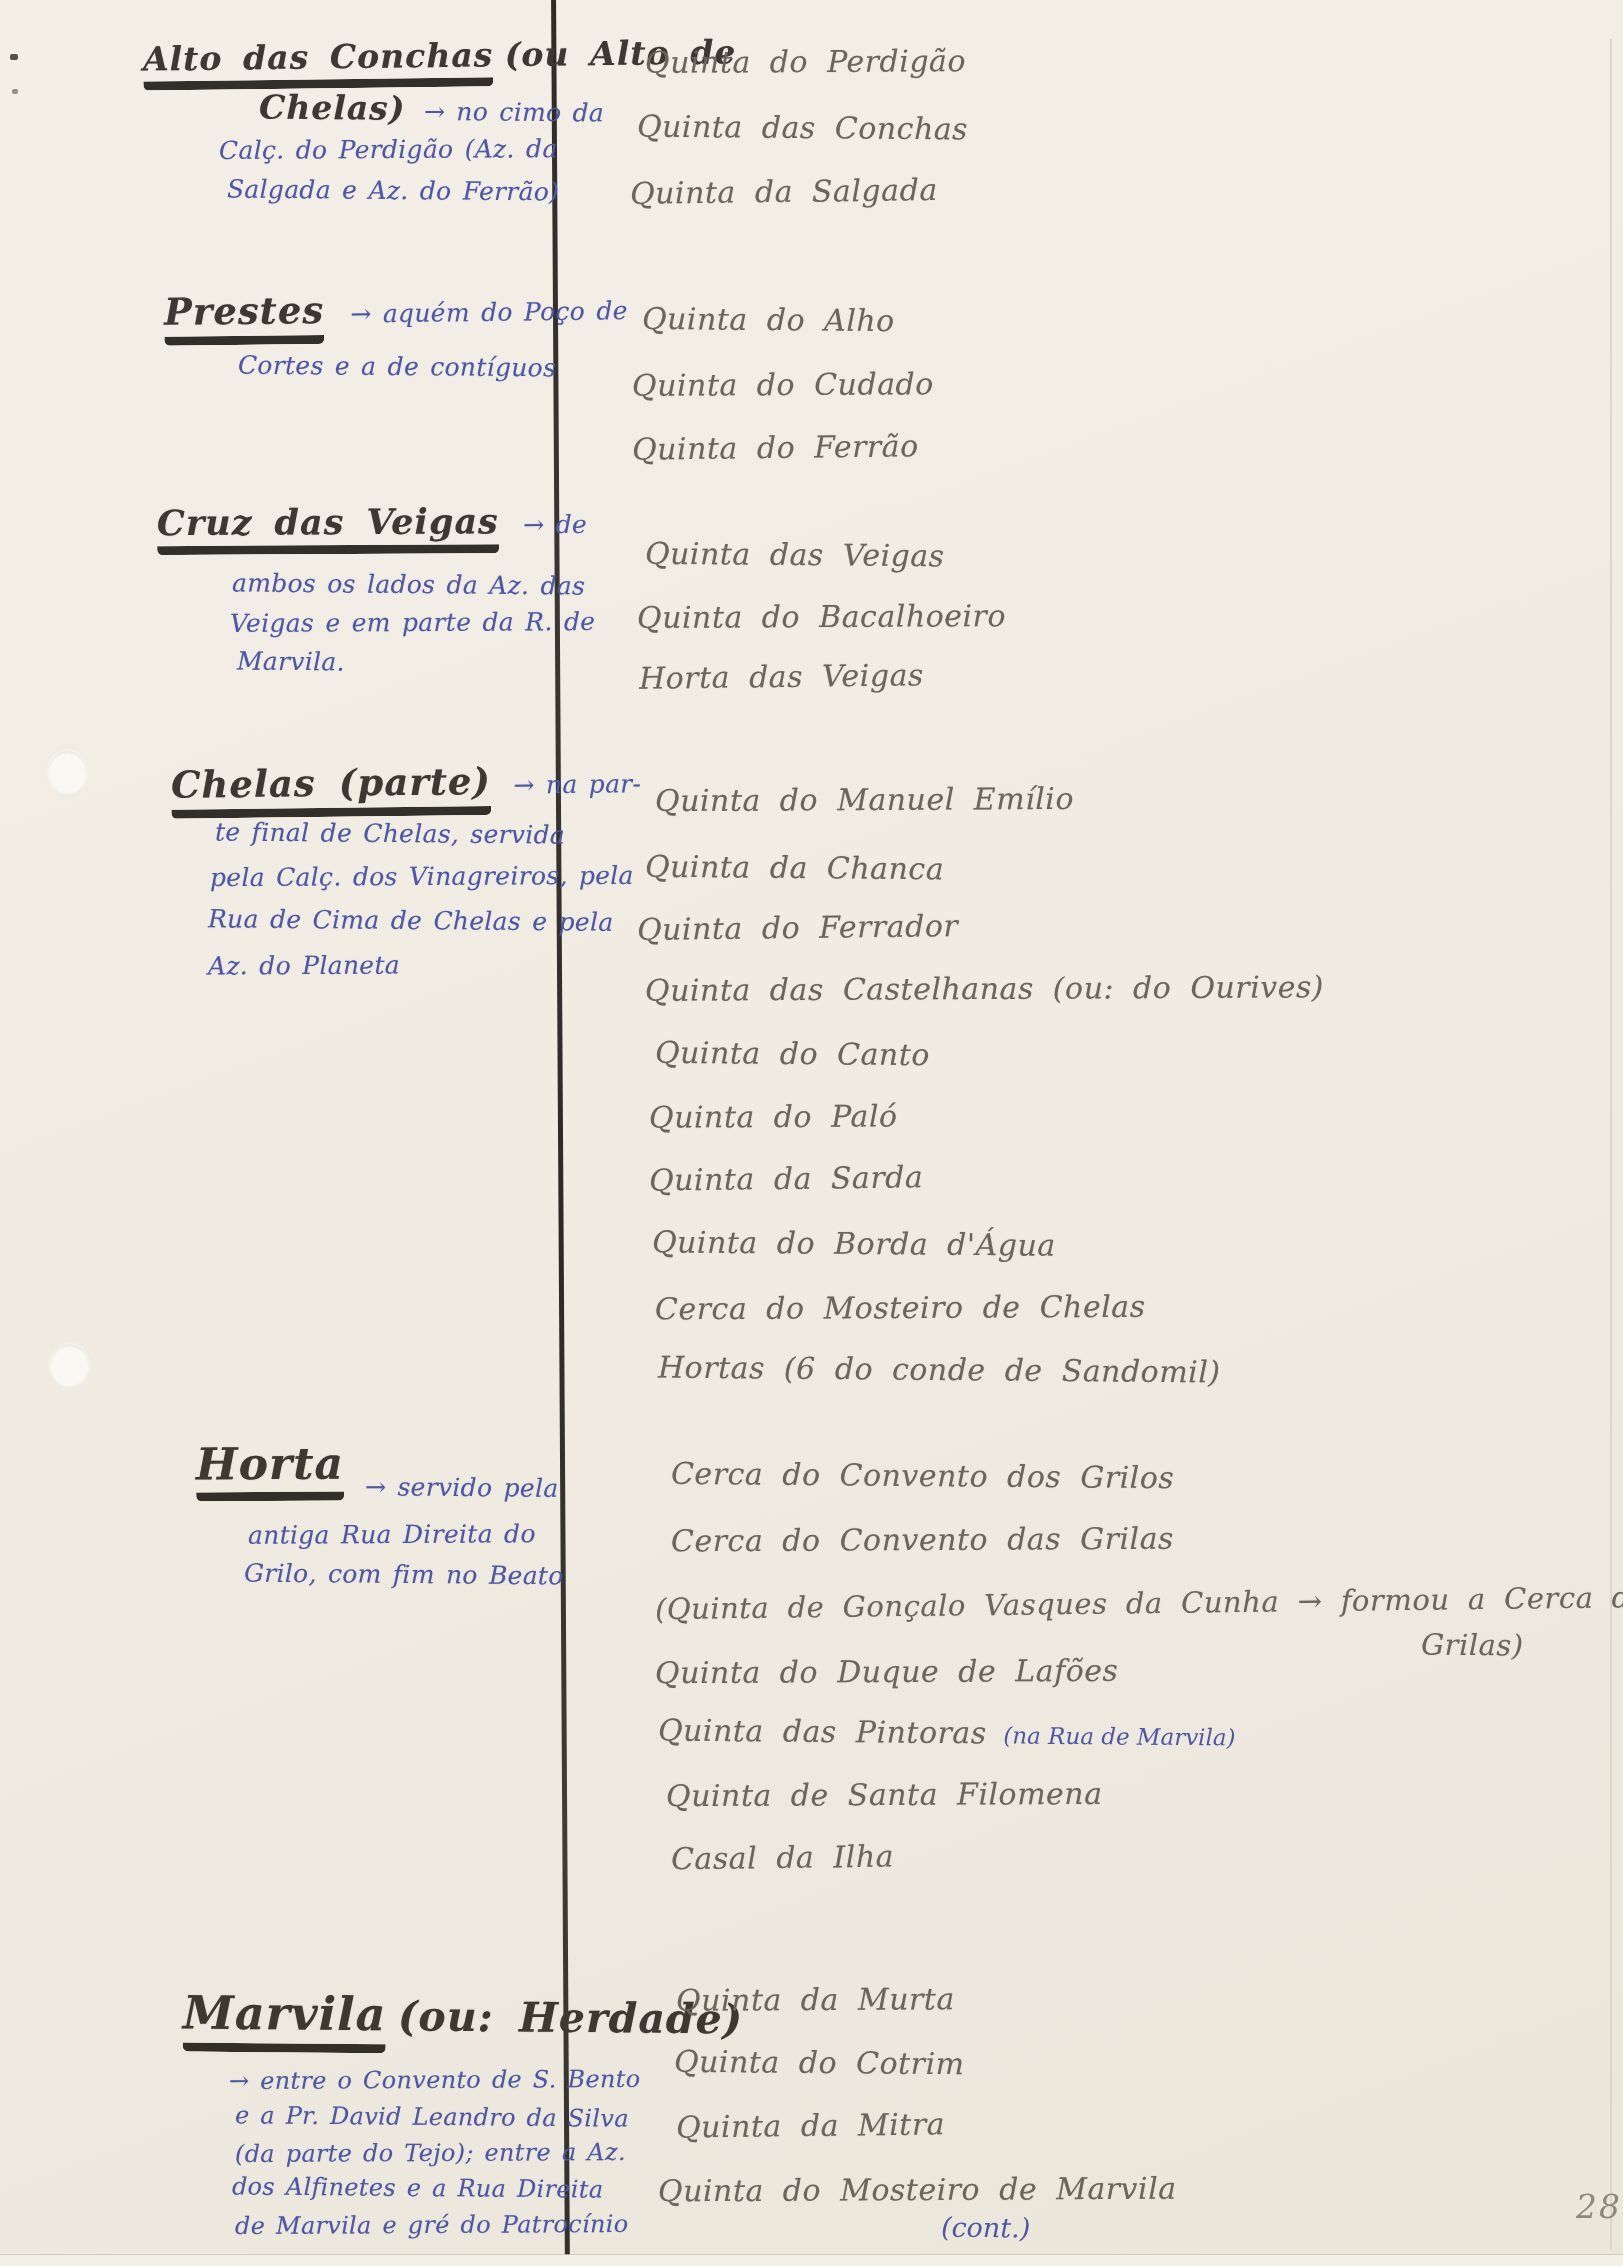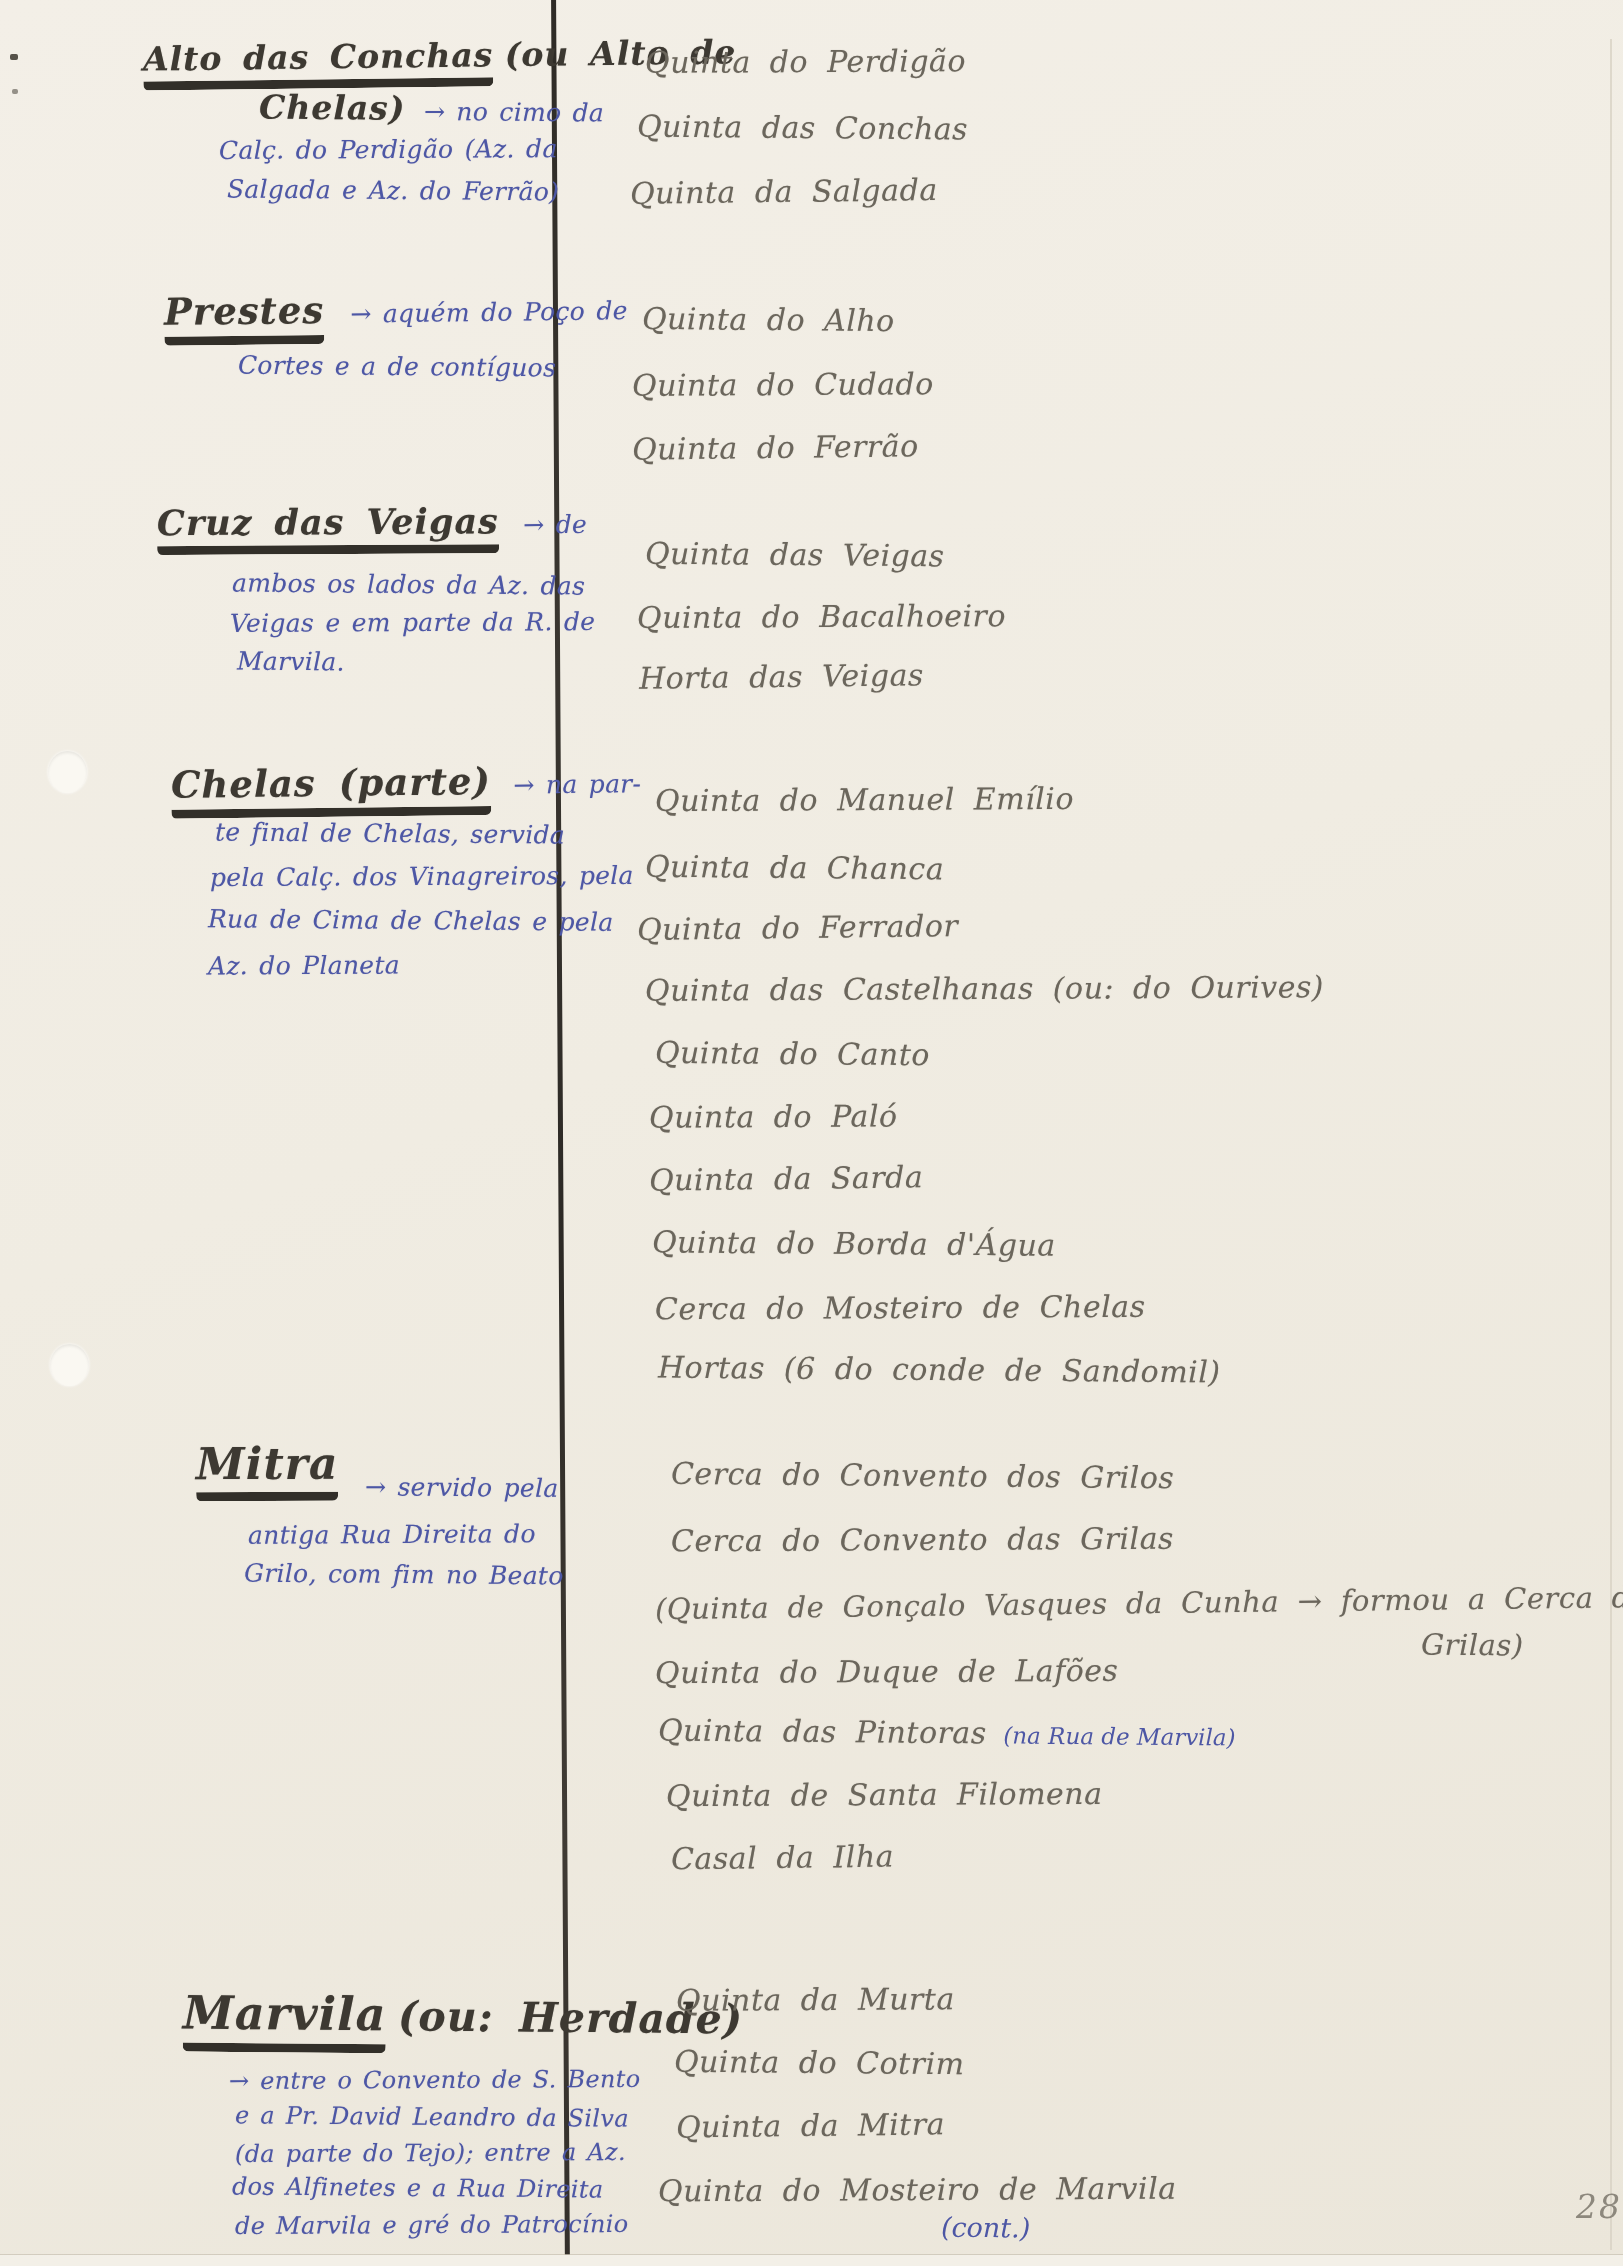--- a/index.html
+++ b/index.html
@@ -99,21 +99,21 @@
   <div class="line list rA" style="left:637px;top:912px;">Quinta do Ferrador</div>
   <div class="line list rC" style="left:645px;top:973px;">Quinta das Castelhanas (ou: do Ourives)</div>
   <div class="line list rB" style="left:655px;top:1038px;">Quinta do Canto</div>
   <div class="line list rC" style="left:649px;top:1101px;">Quinta do Paló</div>
   <div class="line list rA" style="left:649px;top:1163px;">Quinta da Sarda</div>
   <div class="line list rB" style="left:652px;top:1228px;">Quinta do Borda d'Água</div>
   <div class="line list rC" style="left:655px;top:1292px;">Cerca do Mosteiro de Chelas</div>
   <div class="line list rB" style="left:658px;top:1354px;">Hortas (6 do conde de Sandomil)</div>
 
   <div class="line rC" style="left:196px;top:1441px;">
-    <span class="head u" style="font-size:44px;">Mitra</span>
+    <span class="head u" style="font-size:44px;">Horta</span>
   </div>
   <div class="line note rB" style="left:365px;top:1475px;">→ servido pela</div>
   <div class="line note rC" style="left:248px;top:1522px;">antiga Rua Direita do</div>
   <div class="line note rB" style="left:244px;top:1562px;">Grilo, com fim no Beato</div>
 
   <div class="line list rB" style="left:671px;top:1460px;">Cerca do Convento dos Grilos</div>
   <div class="line list rC" style="left:671px;top:1524px;">Cerca do Convento das Grilas</div>
   <div class="line list rA" style="left:655px;top:1588px;font-size:29px;">(Quinta de Gonçalo Vasques da Cunha → formou a Cerca das</div>
   <div class="line list rB" style="left:1421px;top:1630px;font-size:29px;">Grilas)</div>
   <div class="line list rC" style="left:655px;top:1656px;">Quinta do Duque de Lafões</div>

